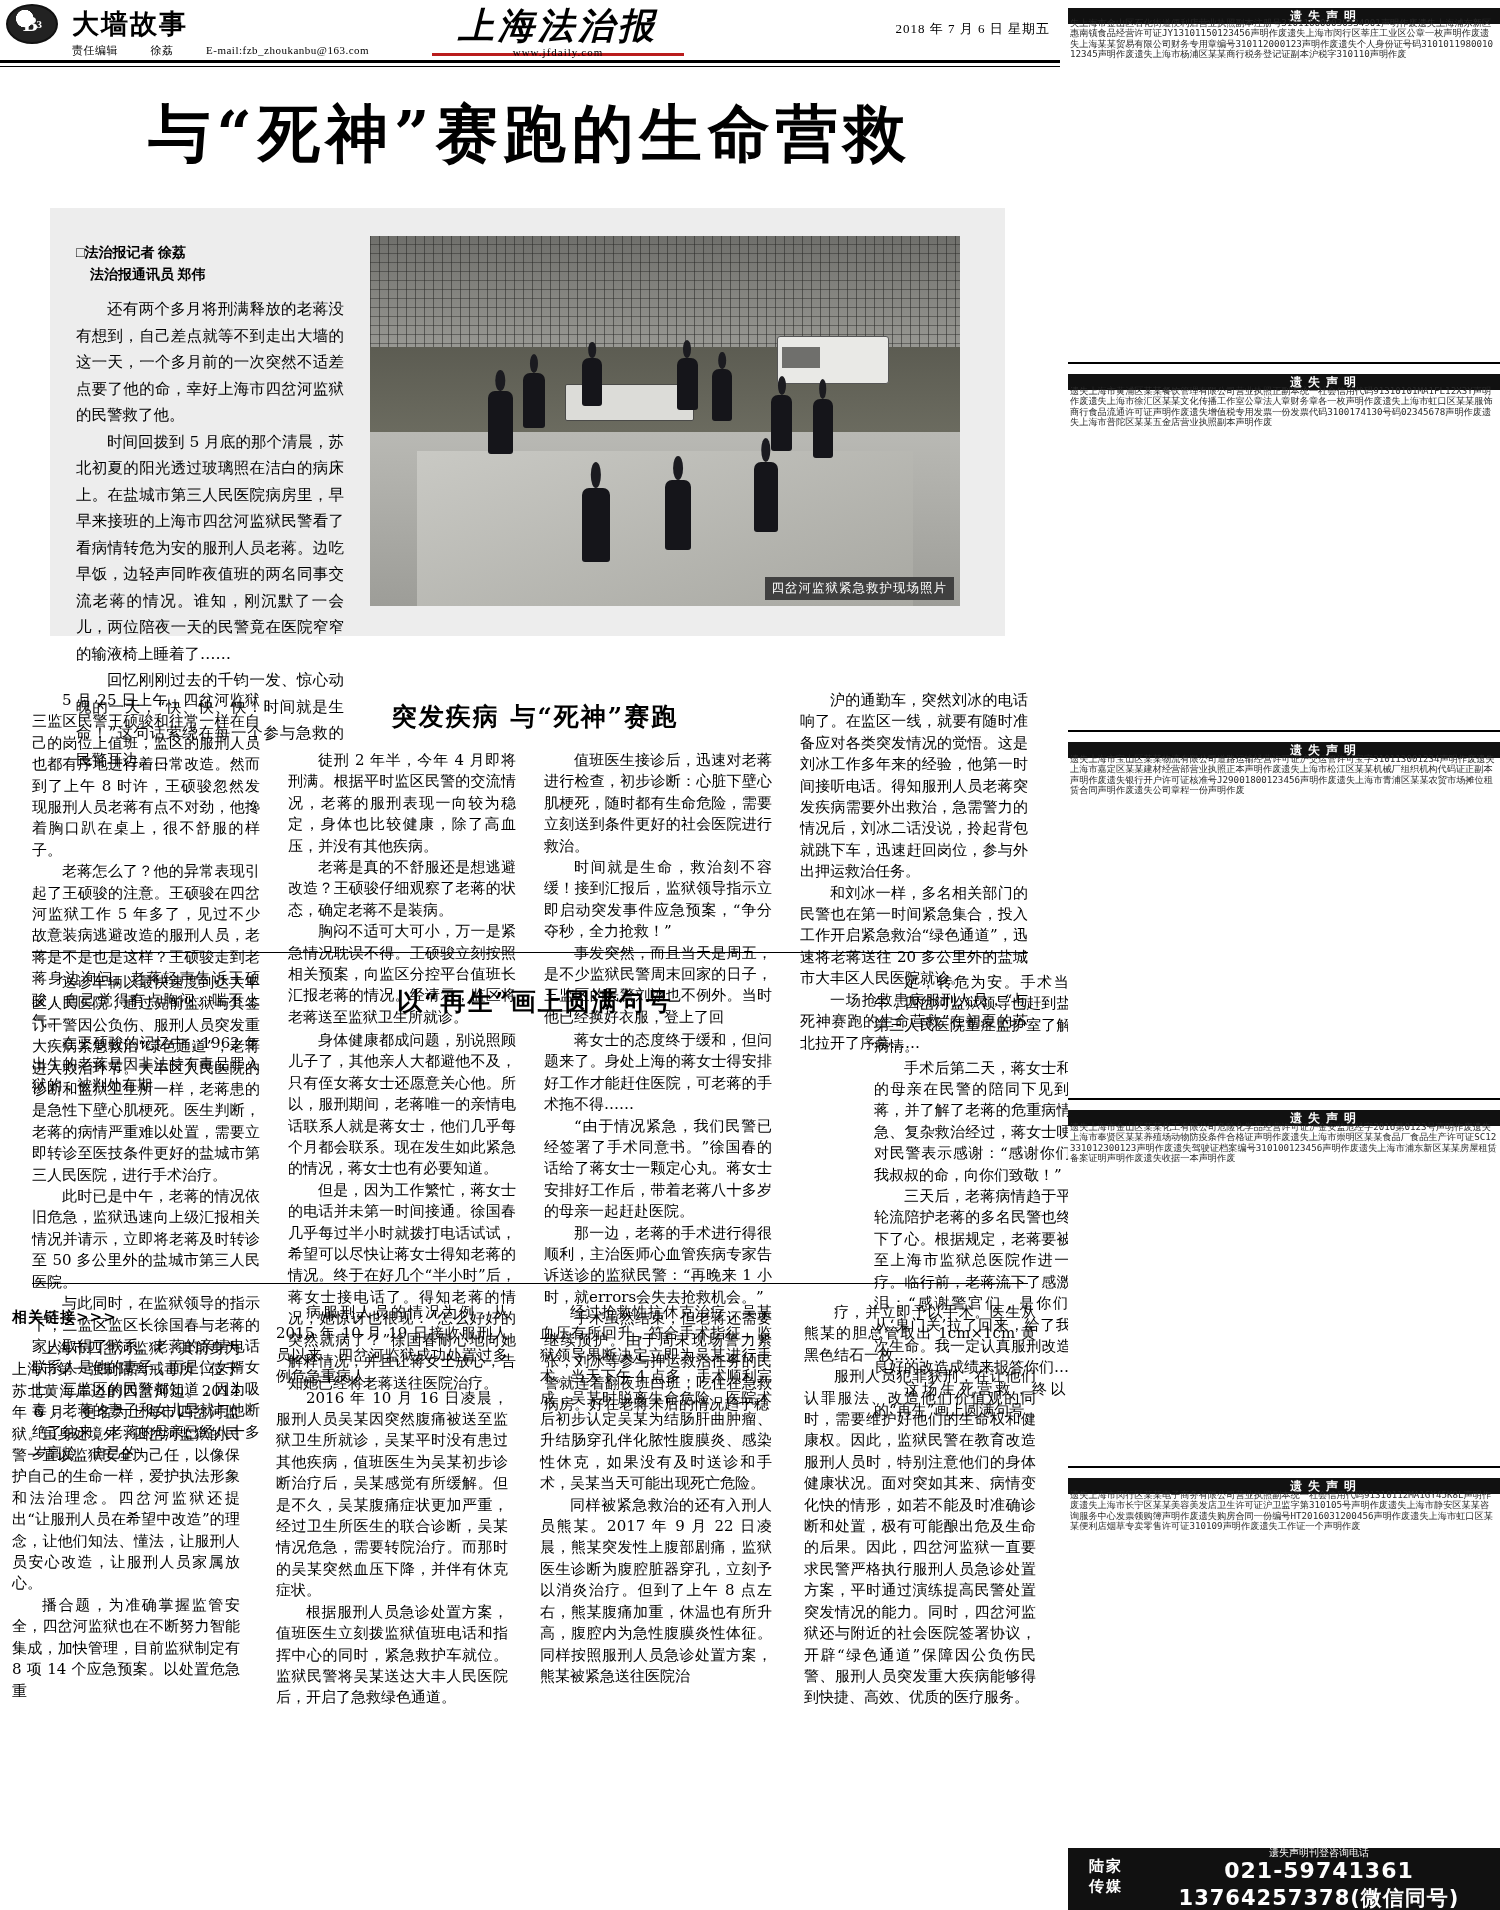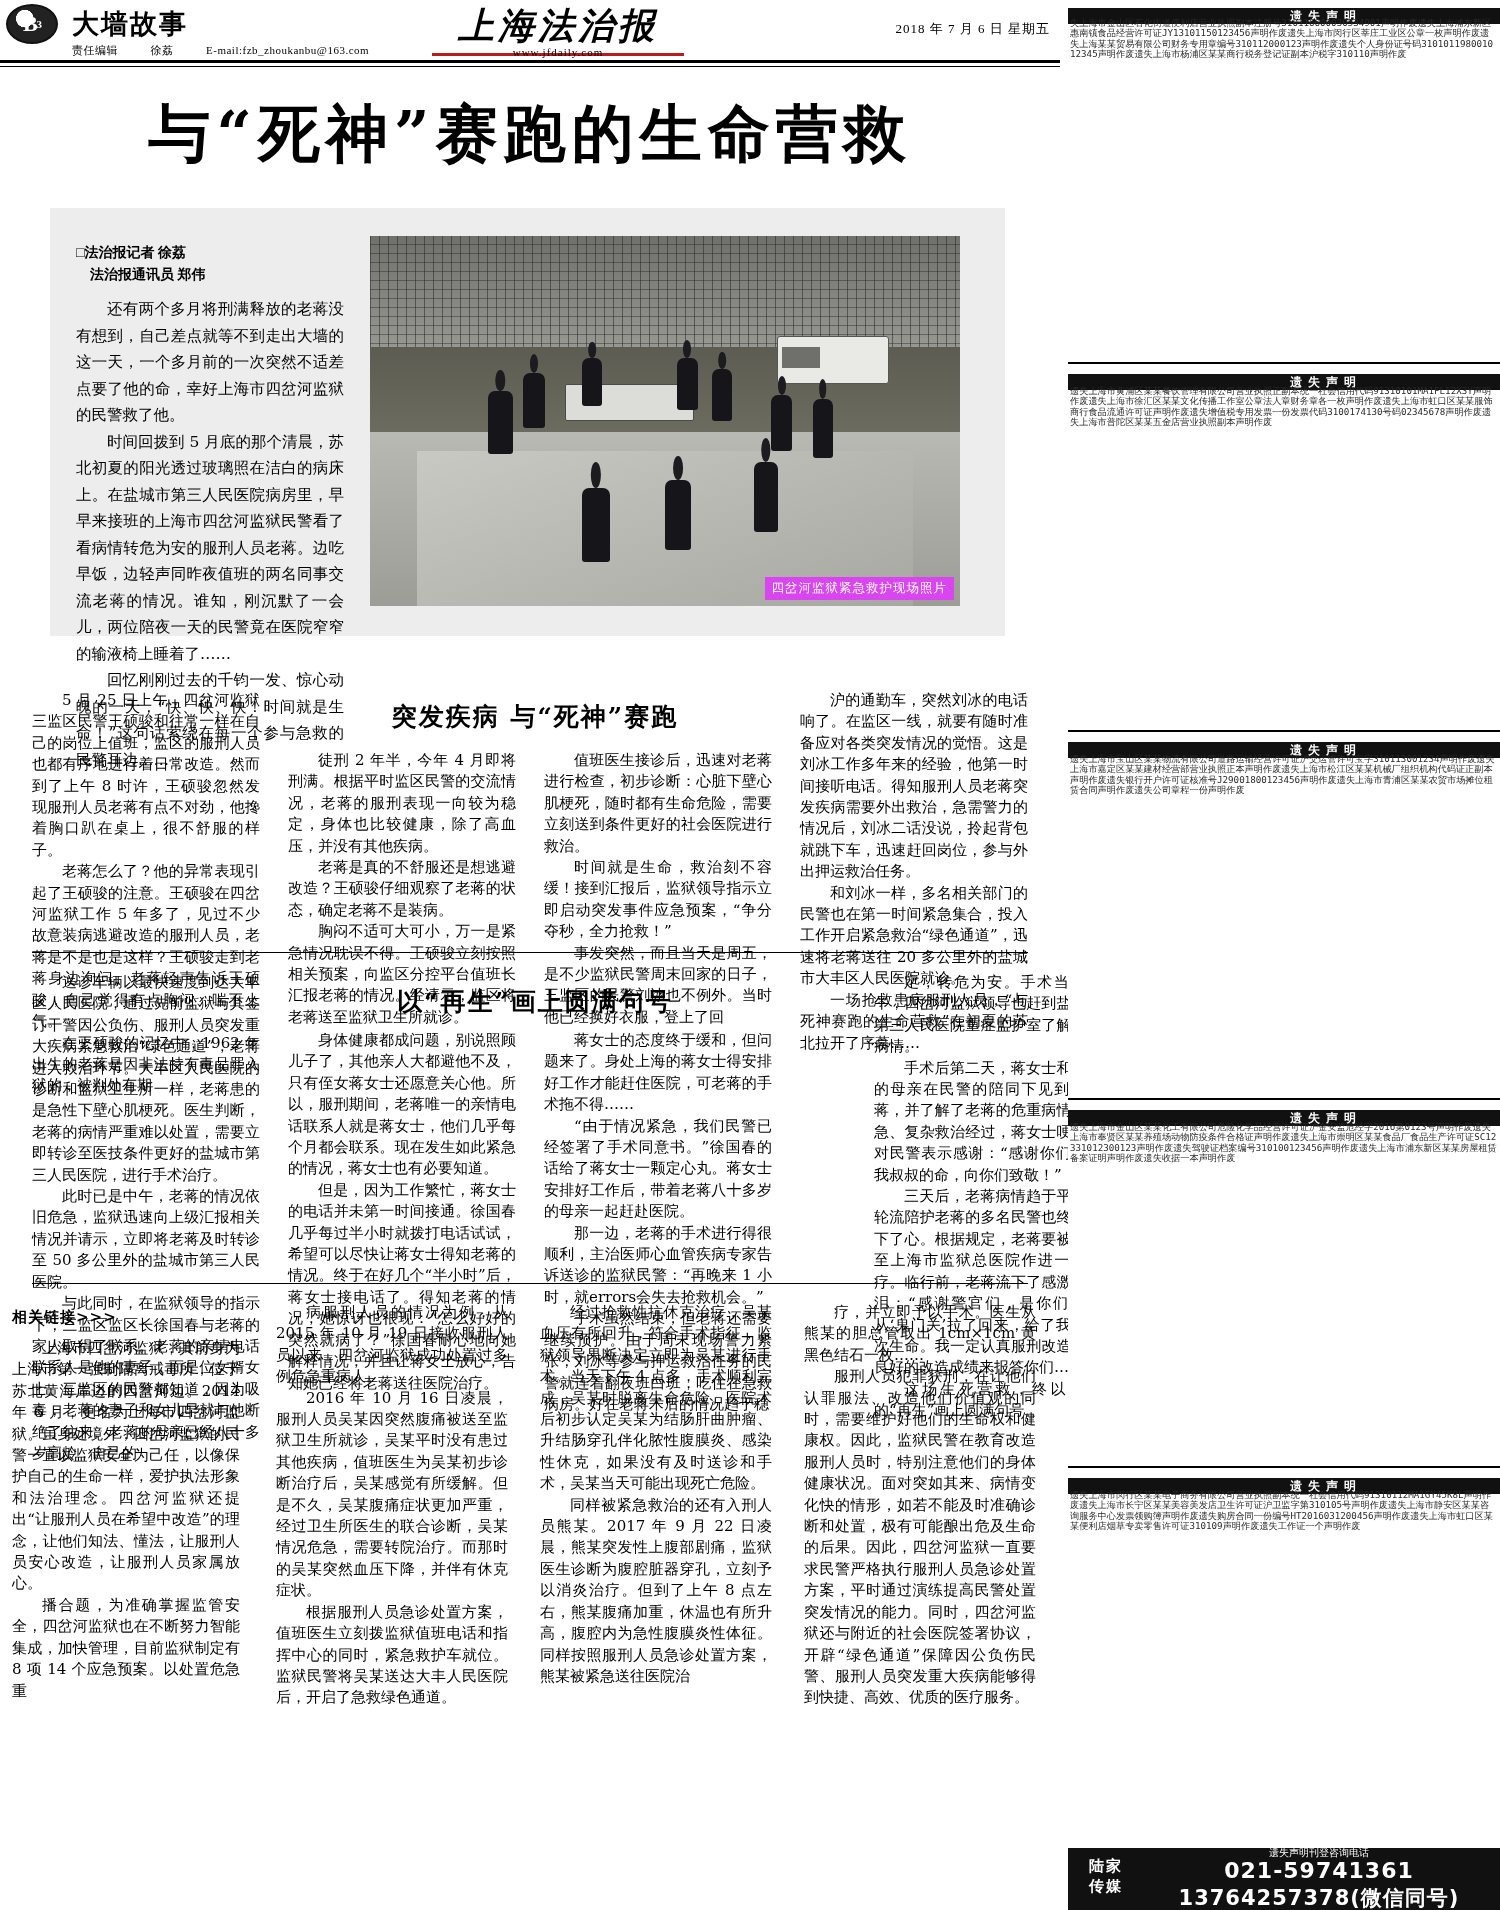--- a/index.html
+++ b/index.html
@@ -115,21 +115,21 @@
   }
   .photo .fig {
     position:absolute; background:#15151a; border-radius:7px 7px 3px 3px;
   }
   .photo .fig:after{
     content:""; position:absolute; left:50%; top:-34%; width:38%; height:34%;
     transform:translateX(-50%); background:#1b1b20; border-radius:50%;
   }
   .photo-caption {
     position:absolute; right:6px; bottom:6px;
-    background:#d946ef; color:#fff; font-size:12.5px;
+    background:#404040; color:#fff; font-size:12.5px;
     padding:3px 7px; letter-spacing:1px;
   }
 
   
   .col { position:absolute; font-family:"DejaVu Serif", serif;
     font-size:15px; line-height:21.4px; text-align:justify; }
   .col p { margin:0 0 0 0; text-indent:2em; }
 
   .sec-title {
     font-family:"DejaVu Serif", serif; font-weight:bold;

